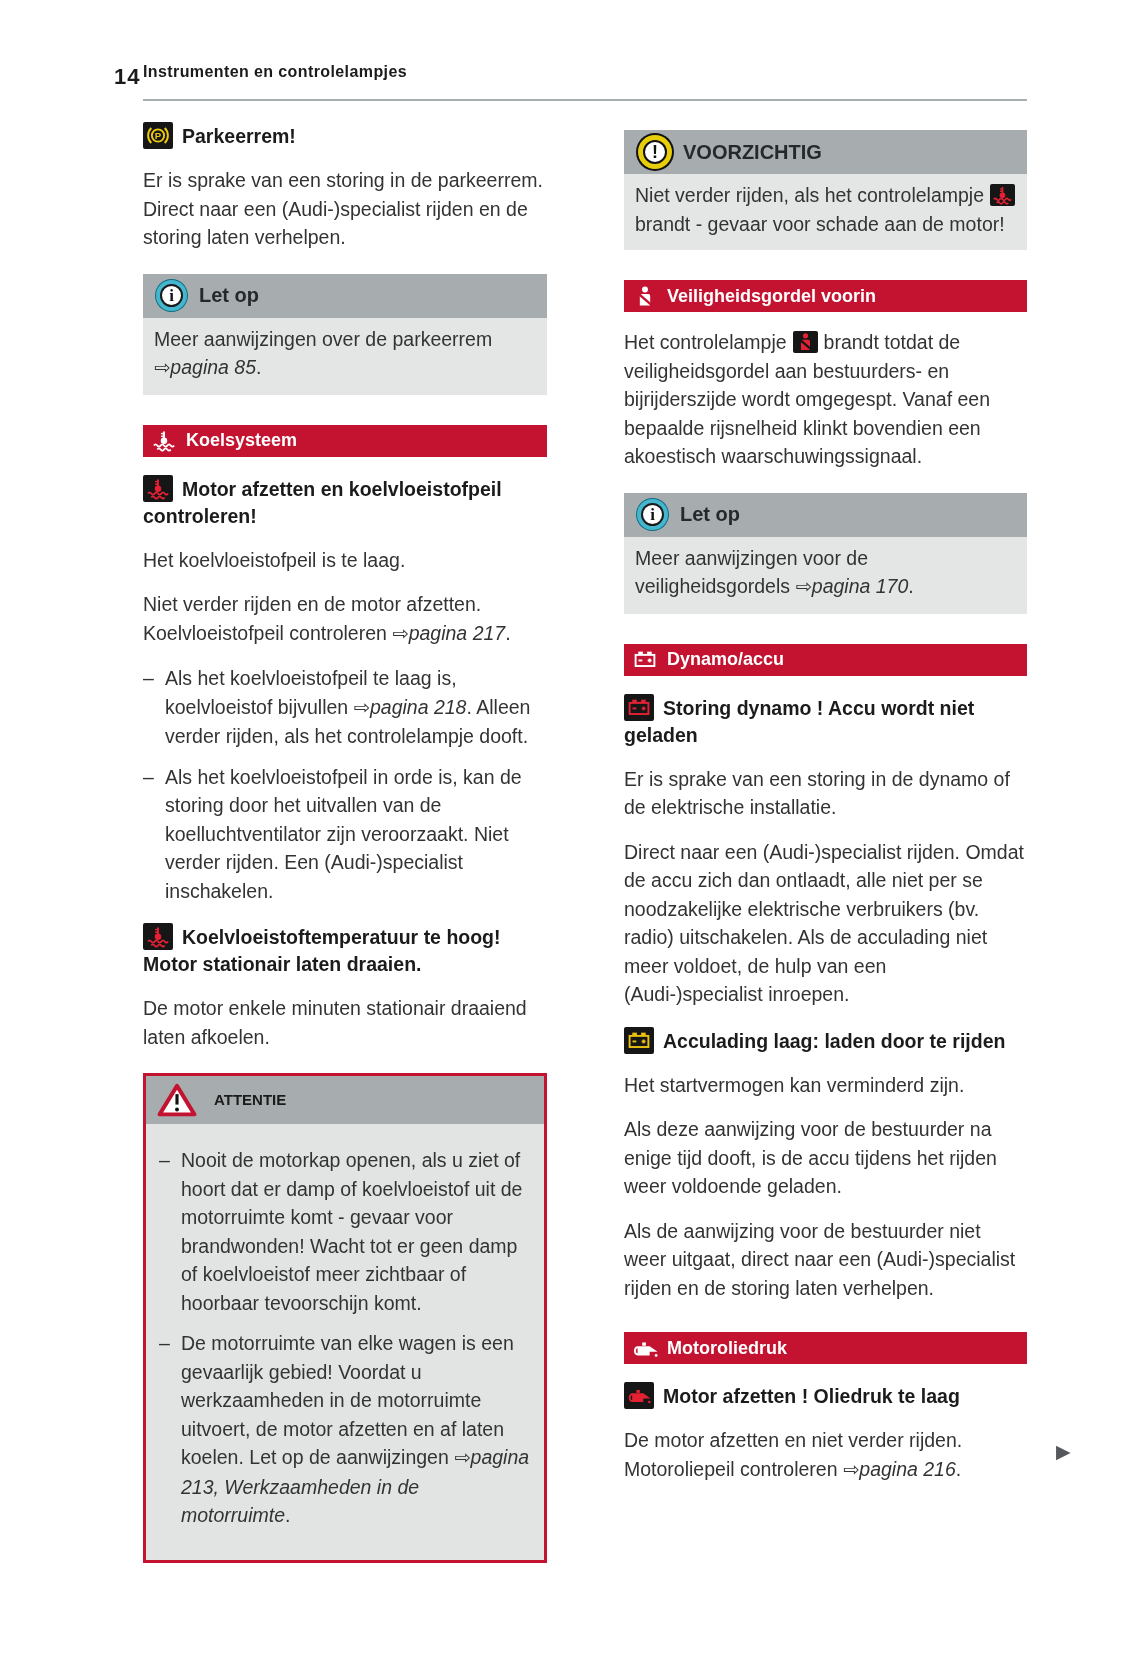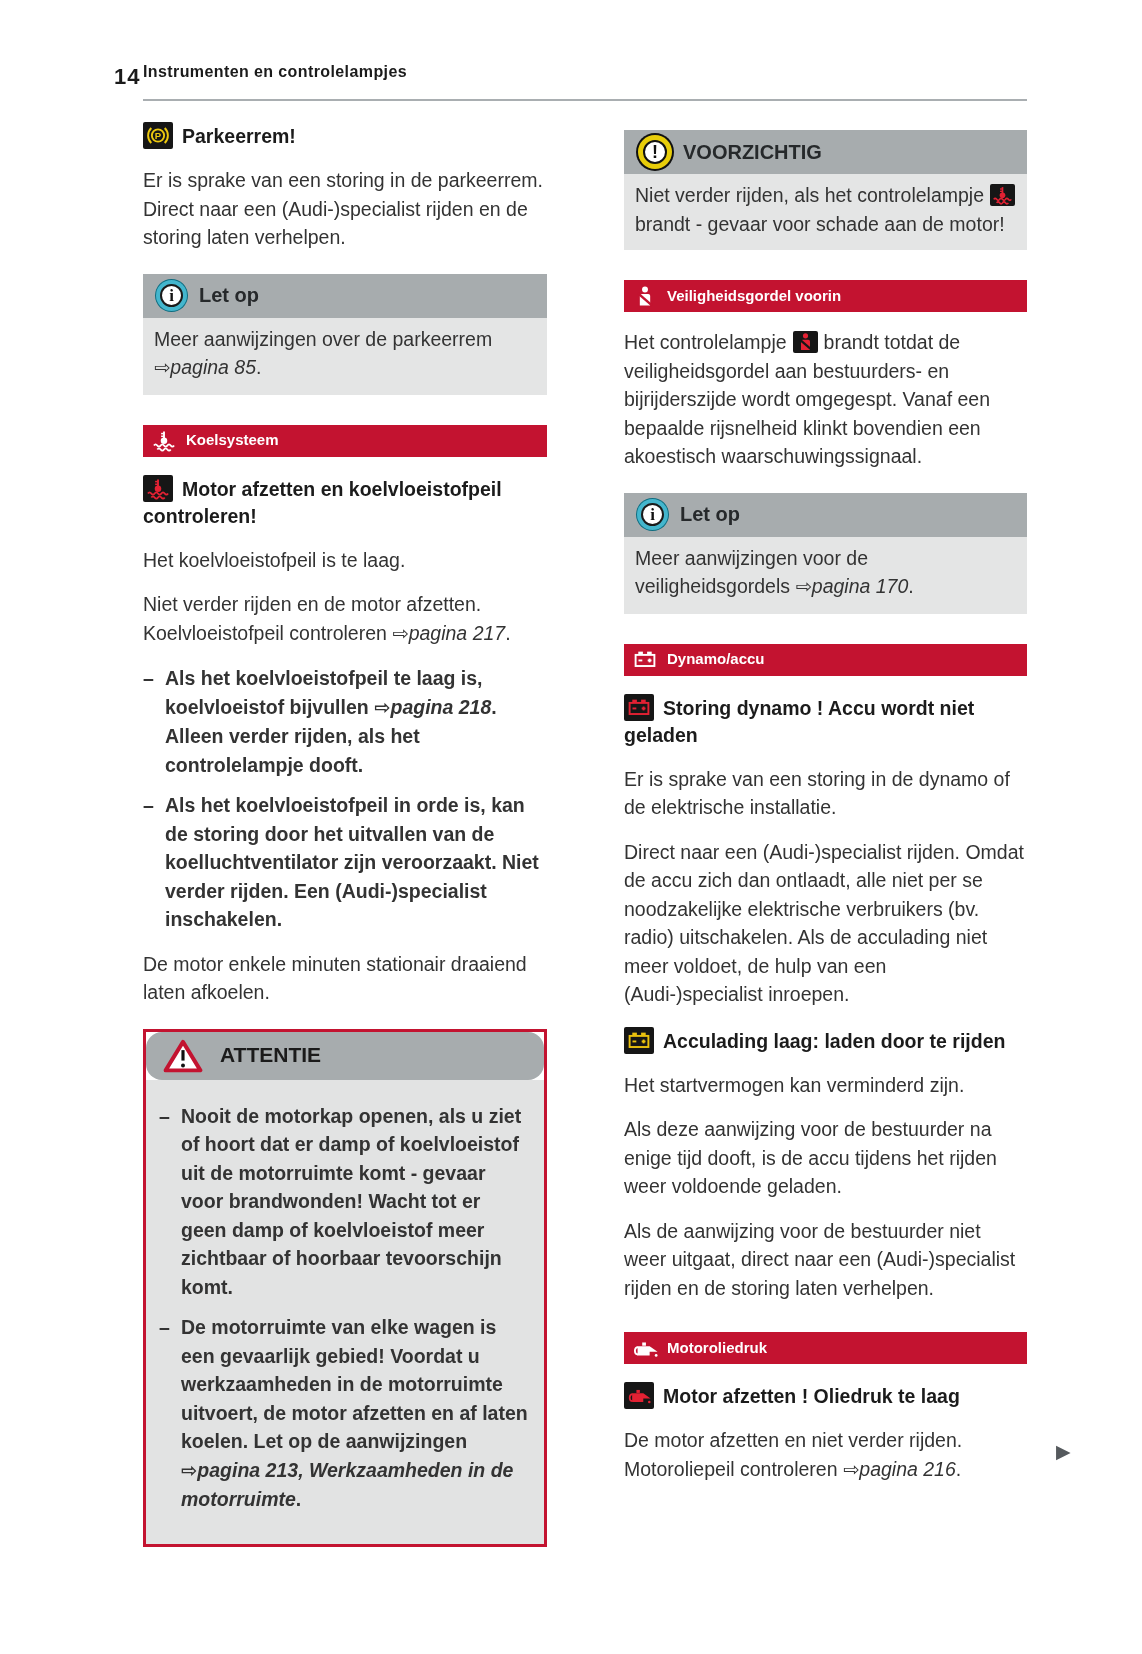--- a/index.html
+++ b/index.html
@@ -29,46 +29,46 @@
   p{margin:16px 0;}
   h3{font-size:19.5px;line-height:27px;margin:18px 0 10px 0;color:var(--head-text);font-weight:bold;}
   h3.first{margin-top:6px;}
   
   .tile{display:inline-block;width:30px;height:27px;background:#161616;--bg:#161616;border-radius:2px;
         vertical-align:-6px;margin-right:9px;padding:2px 3px;}
   .tile svg{display:block;width:100%;height:100%;}
   .tile-inline{width:25px;height:22px;vertical-align:-4px;margin:0 6px;padding:1px 2px;}
   
   .banner{display:flex;align-items:center;gap:9px;height:32px;background:var(--red);--bg:var(--red);
-          color:#fff;font-weight:bold;font-size:15px;padding:0 8px;margin:30px 0 16px 0;}
+          color:#fff;font-weight:bold;font-size:18px;padding:0 8px;margin:30px 0 16px 0;}
   .banner .bicon{display:inline-block;width:26px;height:23px;}
   .banner .bicon svg{display:block;width:100%;height:100%;}
   
   .notebox{margin:22px 0 28px 0;}
   .note-h{background:var(--note-head);display:flex;align-items:center;gap:16px;height:44px;
           padding:0 12px;font-weight:bold;font-size:20px;color:#26292b;}
   .note-b{background:var(--note-body);padding:7px 5px 12px 11px;}
   .circ{display:inline-flex;align-items:center;justify-content:center;flex:none;}
   .info-circ{width:23px;height:23px;border-radius:50%;background:#fff;border:2px solid #1a1a1a;
              box-shadow:0 0 0 4px #44b6cd,0 0 0 5px #0e6d80;
              margin-left:5px;font-family:"Liberation Serif",serif;font-weight:bold;font-style:normal;
              font-size:17px;color:#111;line-height:1;}
   .excl-circ{width:24px;height:24px;border-radius:50%;background:#fff;border:2px solid #111;
              box-shadow:0 0 0 5px #e8cd0a,0 0 0 7px #111;margin-left:7px;
              font-weight:bold;font-size:18px;color:#111;line-height:1;}
   
   .attbox{border:3px solid var(--red);margin:22px 0 0 0;}
-  .att-h{background:var(--note-head);display:flex;align-items:center;gap:17px;height:48px;padding:0 17px;
-         font-weight:bold;font-size:21px;color:var(--head-text);border-radius:16px;}
+  .att-h{background:var(--note-head);display:flex;align-items:center;gap:17px;height:48px;padding:0 11px;
+         font-weight:bold;font-size:15px;color:var(--head-text);}
   .att-h .tri{width:40px;height:34px;flex:none;}
   .att-h .tri svg{display:block;width:100%;height:100%;}
   .att-b{background:var(--att-body);padding:6px 13px 14px 13px;}
   
   ul.dash{list-style:none;margin:16px 0;padding:0;}
-  ul.dash li{position:relative;padding-left:22px;margin:12px 0 1px 0;font-weight:bold;}
+  ul.dash li{position:relative;padding-left:22px;margin:12px 0 1px 0;}
   ul.dash li::before{content:"\2013";position:absolute;left:0;top:0;}
   
   .arr{font-family:"DejaVu Sans",sans-serif;}
   .pref{font-style:italic;}
   .cont-arrow{position:absolute;left:1056px;top:1440px;font-size:19px;color:#55595d;
               font-family:"DejaVu Sans",sans-serif;}
 </style>
 </head>
 <body>
 
@@ -154,20 +154,23 @@
 
       <p>Het koelvloeistofpeil is te laag.</p>
 
       <p><span>Niet verder rijden en de motor afzetten. Koelvloeistofpeil controleren </span><span class="arr">⇨</span><span class="pref">pagina 217</span><span>.</span></p>
 
       <ul class="dash">
         <li><span>Als het koelvloeistofpeil te laag is, koelvloeistof bijvullen </span><span class="arr">⇨</span><span class="pref">pagina 218</span><span>. Alleen verder rijden, als het controlelampje dooft.</span></li>
         <li>Als het koelvloeistofpeil in orde is, kan de storing door het uitvallen van de koelluchtventilator zijn veroorzaakt. Niet verder rijden. Een (Audi-)specialist inschakelen.</li>
       </ul>
 
+      <h3><span class="tile" style="color:var(--lamp-red)"><svg viewBox="0 0 24 24">
+              <use href="#ic-coolant"></use>
+            </svg></span><span>Koelvloeistoftemperatuur te hoog! Motor stationair laten draaien.</span></h3>
 
       <p>De motor enkele minuten stationair draaiend laten afkoelen.</p>
 
       <div class="attbox">
         <div class="att-h">
           <span class="tri">
               <svg viewBox="0 0 30 26">
                 <use href="#ic-warntri"></use>
               </svg>
             </span>

